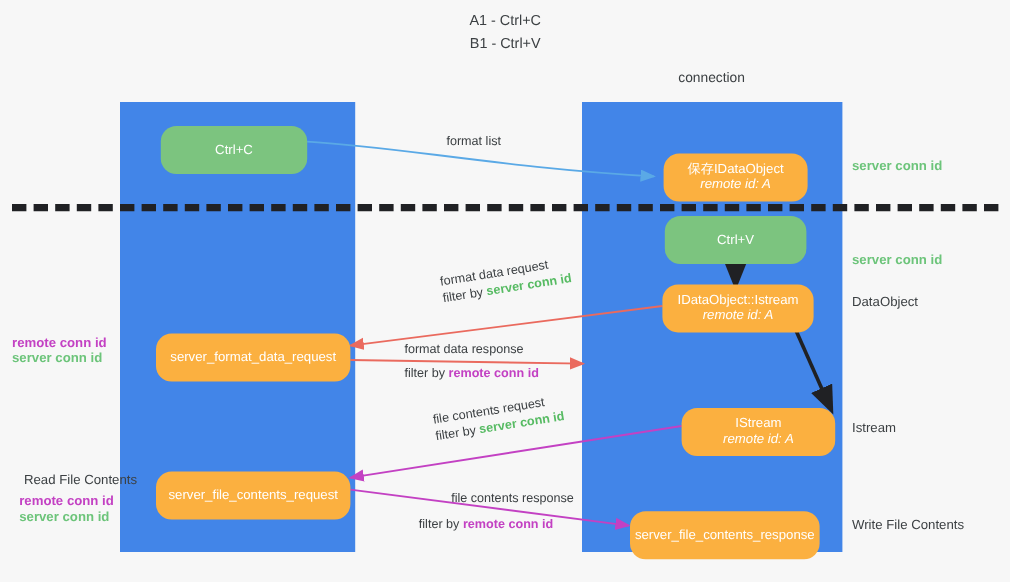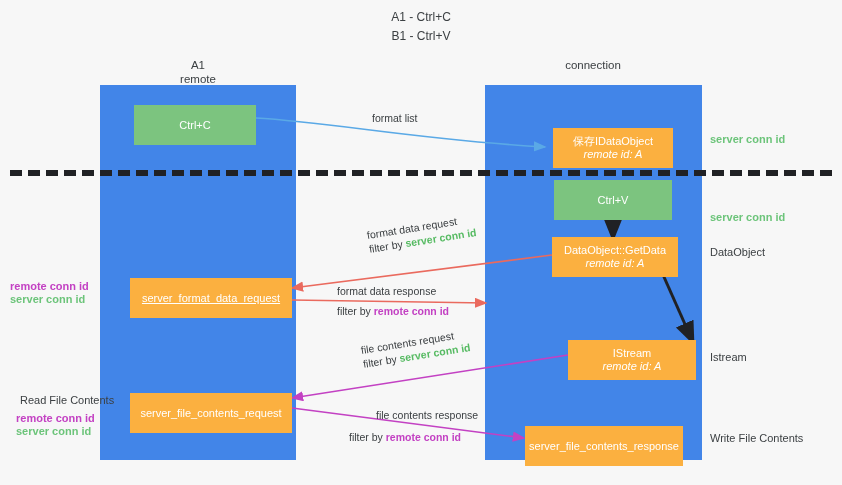--- a/index.html
+++ b/index.html
@@ -47,20 +47,21 @@
     display: flex;
     flex-direction: column;
     align-items: center;
     justify-content: center;
     color: #ffffff;
     font-size: 11px;
     line-height: 13px;
     text-align: center;
     white-space: nowrap;
     padding: 20px 6px;
+    border-radius: 13px;
   }
   .box.green { background: #7cc47f; }
   .box.orange { background: #fbb040; }
   .box .l2 { font-size: 11px; font-style: italic; }
 
   
   .edge-label {
     font-size: 10.5px;
     line-height: 14px;
     color: #3c4043;
@@ -96,24 +97,20 @@
 </head>
 <body>
 
 <div id="stage">
 
   <div class="abs title">
     <div>A1 - Ctrl+C</div>
     <div>B1 - Ctrl+V</div>
   </div>
 
-  <div class="abs col-head" style="left:118px; top:58px; width:160px;">
-    <div>A1</div>
-    <div>remote</div>
-  </div>
   <div class="abs col-head" style="left:513px; top:58px; width:160px;">
     <div>connection</div>
   </div>
 
   <div class="abs lane lane-a"></div>
   <div class="abs lane lane-b"></div>
 
   <svg class="overlay">
     <defs>
       <marker id="ah-blue" markerWidth="9" markerHeight="9" refX="7" refY="3.2" orient="auto">
@@ -142,39 +139,39 @@
 
     <path d="M568,355 L292,398" stroke="#c341c3" stroke-width="1.6" fill="none" marker-end="url(#ah-mag)"></path>
 
     <path d="M292,408 L524,438" stroke="#c341c3" stroke-width="1.6" fill="none" marker-end="url(#ah-mag)"></path>
   </svg>
 
   <div class="abs box green" style="left:134px; top:105px; width:122px; height:26px;">
     <div>Ctrl+C</div>
   </div>
 
-  <div class="abs box orange" style="left:130px; top:278px; width:162px; height:24px;text-decoration:underline;">
+  <div class="abs box orange" style="left:130px; top:278px; width:162px; height:24px;">
     <div>server_format_data_request</div>
   </div>
 
   <div class="abs box orange" style="left:130px; top:393px; width:162px; height:24px;">
     <div>server_file_contents_request</div>
   </div>
 
   <div class="abs box orange" style="left:553px; top:128px; width:120px; height:28px;text-align:right;">
     <div>保存IDataObject</div>
     <div class="l2">remote id: A</div>
   </div>
 
   <div class="abs box green" style="left:554px; top:180px; width:118px; height:25px;">
     <div>Ctrl+V</div>
   </div>
 
   <div class="abs box orange" style="left:552px; top:237px; width:126px; height:30px;">
-    <div>DataObject::GetData</div>
+    <div>IDataObject::Istream</div>
     <div class="l2">remote id: A</div>
   </div>
 
 
   <div class="abs box orange" style="left:568px; top:340px; width:128px; height:30px;">
     <div>IStream</div>
     <div class="l2">remote id: A</div>
   </div>
 
   <div class="abs box orange" style="left:525px; top:426px; width:158px; height:24px;">

